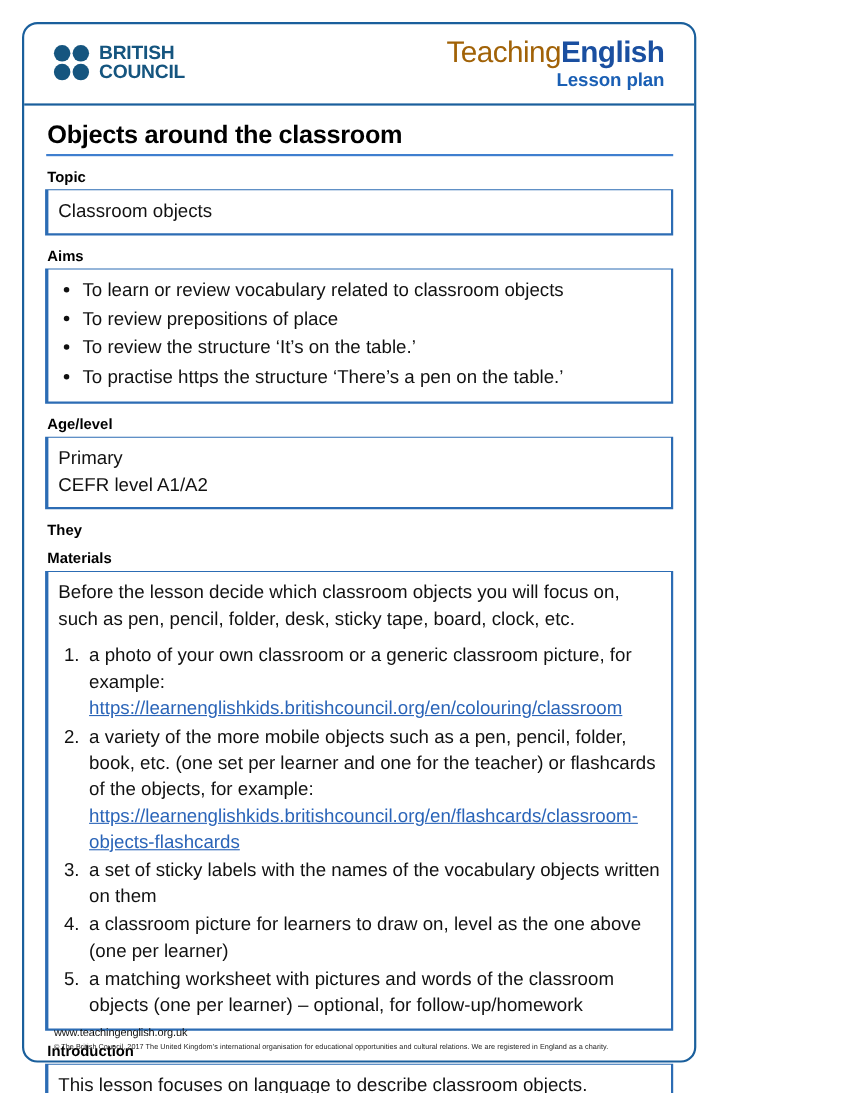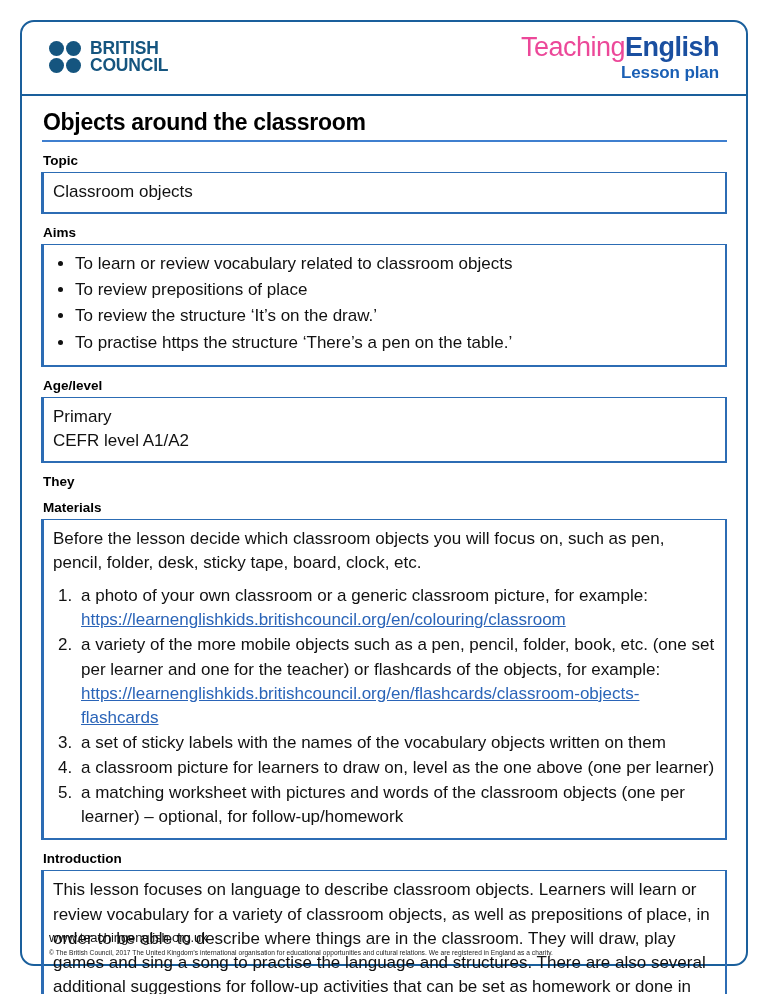--- a/index.html
+++ b/index.html
@@ -12,21 +12,21 @@
     height: 994px;
     font-family: "Liberation Sans", sans-serif;
     color: #000000;
     overflow: hidden;
   }
 
   .page {
     position: absolute;
     left: 20px;
     top: 20px;
-    width: 728px;
+    width: 613px;
     height: 946px;
     border: 2px solid #1a5f9c;
     border-radius: 14px;
     box-sizing: border-box;
     background: #ffffff;
   }
 
   
   .header {
     position: relative;
@@ -72,21 +72,21 @@
     right: 27px;
     top: 12px;
     text-align: right;
     line-height: 1.0;
   }
   .te-line1 {
     font-size: 27px;
     letter-spacing: -0.5px;
     white-space: nowrap;
   }
-  .te-light { color: #ec4899; font-weight: normal; }
+  .te-light { color: #a16207; font-weight: normal; }
   .te-bold  { color: #1a4fa0; font-weight: bold; }
   .te-line2 {
     margin-top: 3px;
     font-size: 17px;
     font-weight: bold;
     color: #1a5fb4;
     letter-spacing: -0.1px;
   }
 
   
@@ -156,21 +156,21 @@
 
   
   .footer {
     position: absolute;
     left: 0;
     right: 0;
     bottom: 0;
     padding: 0 27px 8px 27px;
   }
   .footer-url {
-    font-size: 13px;
+    font-size: 10px;
     color: #111;
     letter-spacing: -0.1px;
   }
   .footer-copy {
     font-size: 6.6px;
     color: #222;
     margin-top: 4px;
     letter-spacing: 0.05px;
   }
 </style>
@@ -212,21 +212,21 @@
         <div class="plain-line">Classroom objects</div>
       </div>
     </div>
 
     <div class="section">
       <div class="section-label">Aims</div>
       <div class="section-box">
         <ul class="aims-list">
           <li>To learn or review vocabulary related to classroom objects</li>
           <li>To review prepositions of place</li>
-          <li>To review the structure ‘It’s on the draw.’</li>
+          <li>To review the structure ‘It’s on the table.’</li>
           <li>To practise https the structure ‘There’s a pen on the table.’</li>
         </ul>
       </div>
     </div>
 
     <div class="section">
       <div class="section-label">Age/level</div>
       <div class="section-box">
         <div class="plain-line">Primary
 CEFR level A1/A2</div>

